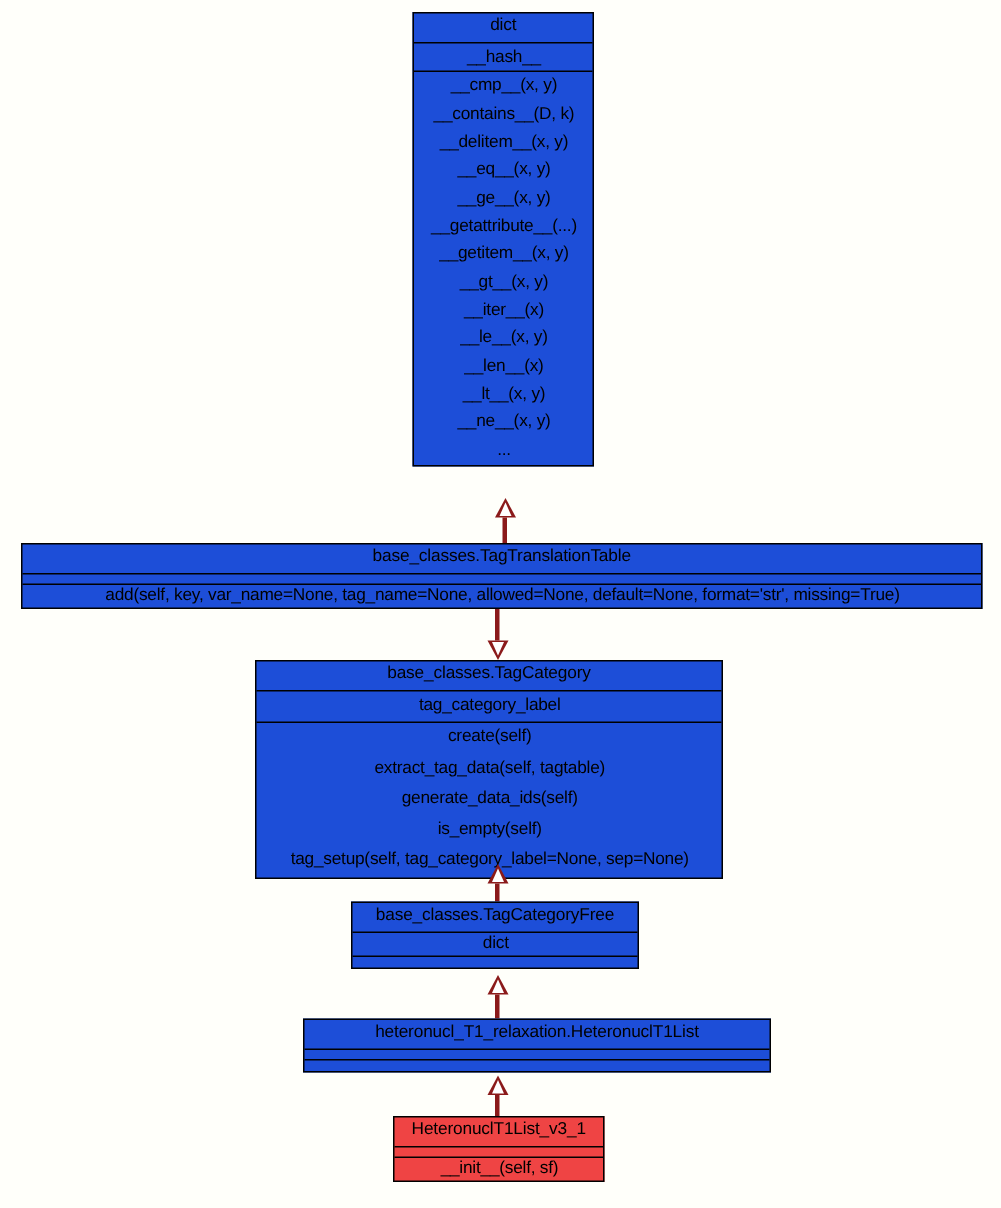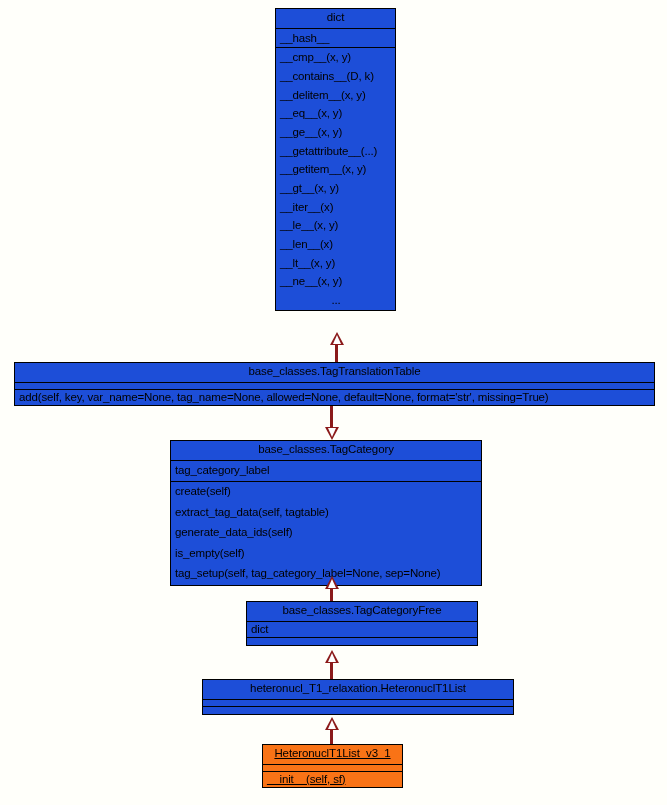--- a/index.html
+++ b/index.html
@@ -24,22 +24,21 @@
   .uml-box {
     position: absolute;
     box-sizing: border-box;
     border: 1px solid #000000;
     background: #1d4ed8;
     color: #000000;
     font-size: 11.5px;
     line-height: 1.0;
   }
   .uml-box.leaf {
-    background: #f97316;
-    text-decoration: underline;
+    background: #ef4444;
   }
 
   .compartment {
     box-sizing: border-box;
     border-bottom: 1px solid #000000;
     padding: 0;
   }
   .compartment:last-child {
     border-bottom: none;
   }
@@ -53,20 +52,21 @@
     font-size: 11.5px;
     white-space: nowrap;
     letter-spacing: -0.1px;
   }
 
   .member {
     padding: 2px 3px 2px 4px;
     white-space: nowrap;
     font-size: 11.5px;
     letter-spacing: -0.15px;
+    text-align: center;
   }
   .member.center {
     text-align: center;
   }
 
   
   .dict-box .member {
     padding: 1px 3px 1px 4px;
     line-height: 1.45;
   }
@@ -187,21 +187,21 @@
   </div>
 
   <div class="edge" style="left:330px; top:576px; width:3px; height:25px;">
     <div class="edge-line" style="left:0px; top:13px; height:12px;"></div>
     <div class="arrowhead" style="left:1.5px; top:0px;">
       <span class="tri-outer"></span>
         <span class="tri-inner"></span>
     </div>
   </div>
 
-  <div class="uml-box" style="left:246px; top:601px; width:232px;">
+  <div class="uml-box" style="left:234px; top:601px; width:192px;">
     <div class="compartment">
       <div class="cls-title">base_classes.TagCategoryFree</div>
     </div>
     <div class="compartment">
       <div class="member">dict</div>
     </div>
     <div class="compartment empty"></div>
   </div>
 
   <div class="edge" style="left:330px; top:650px; width:3px; height:29px;">

